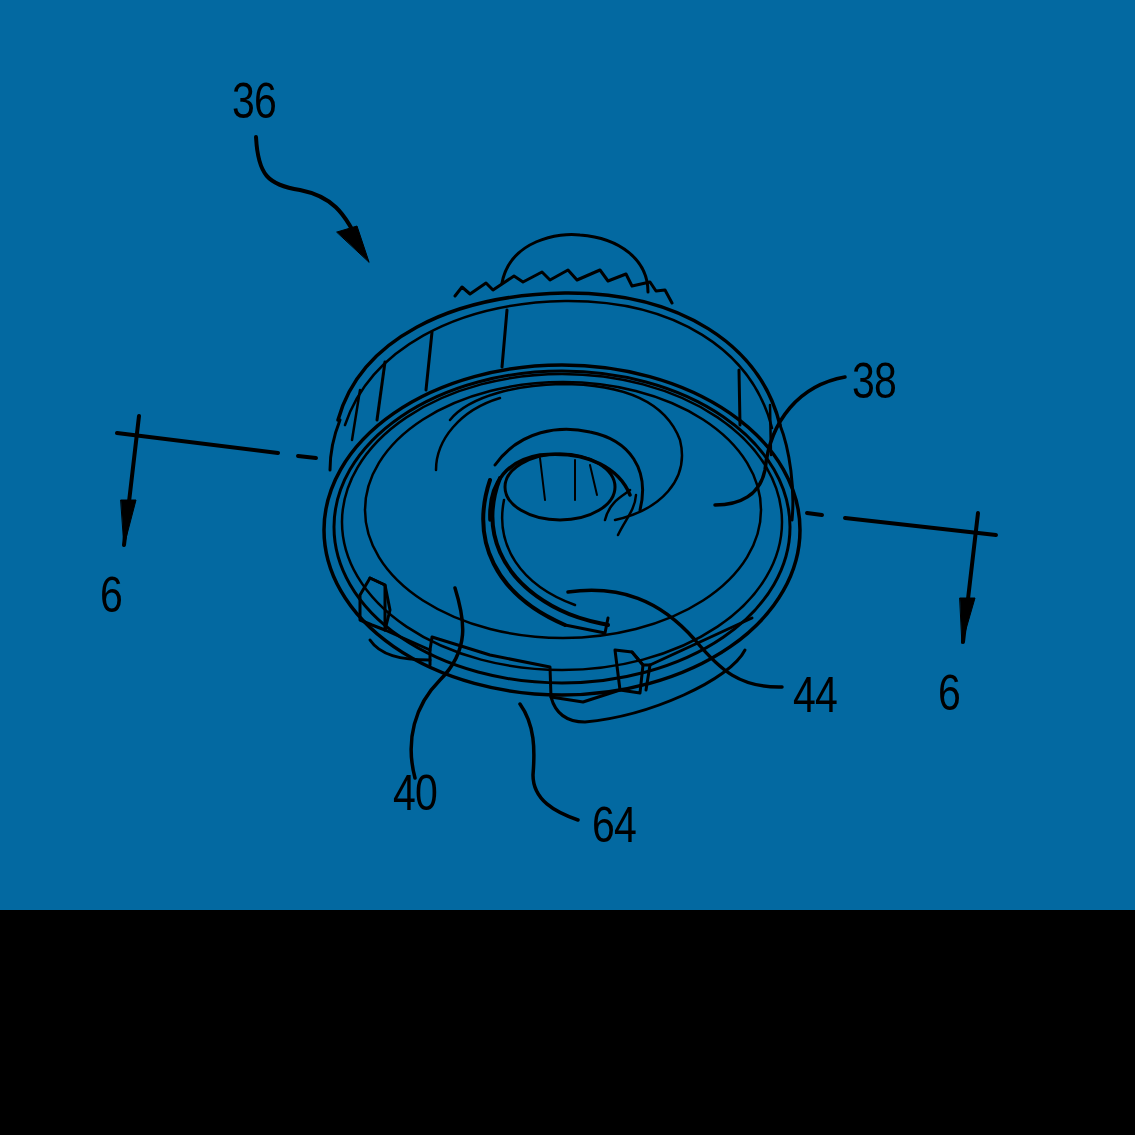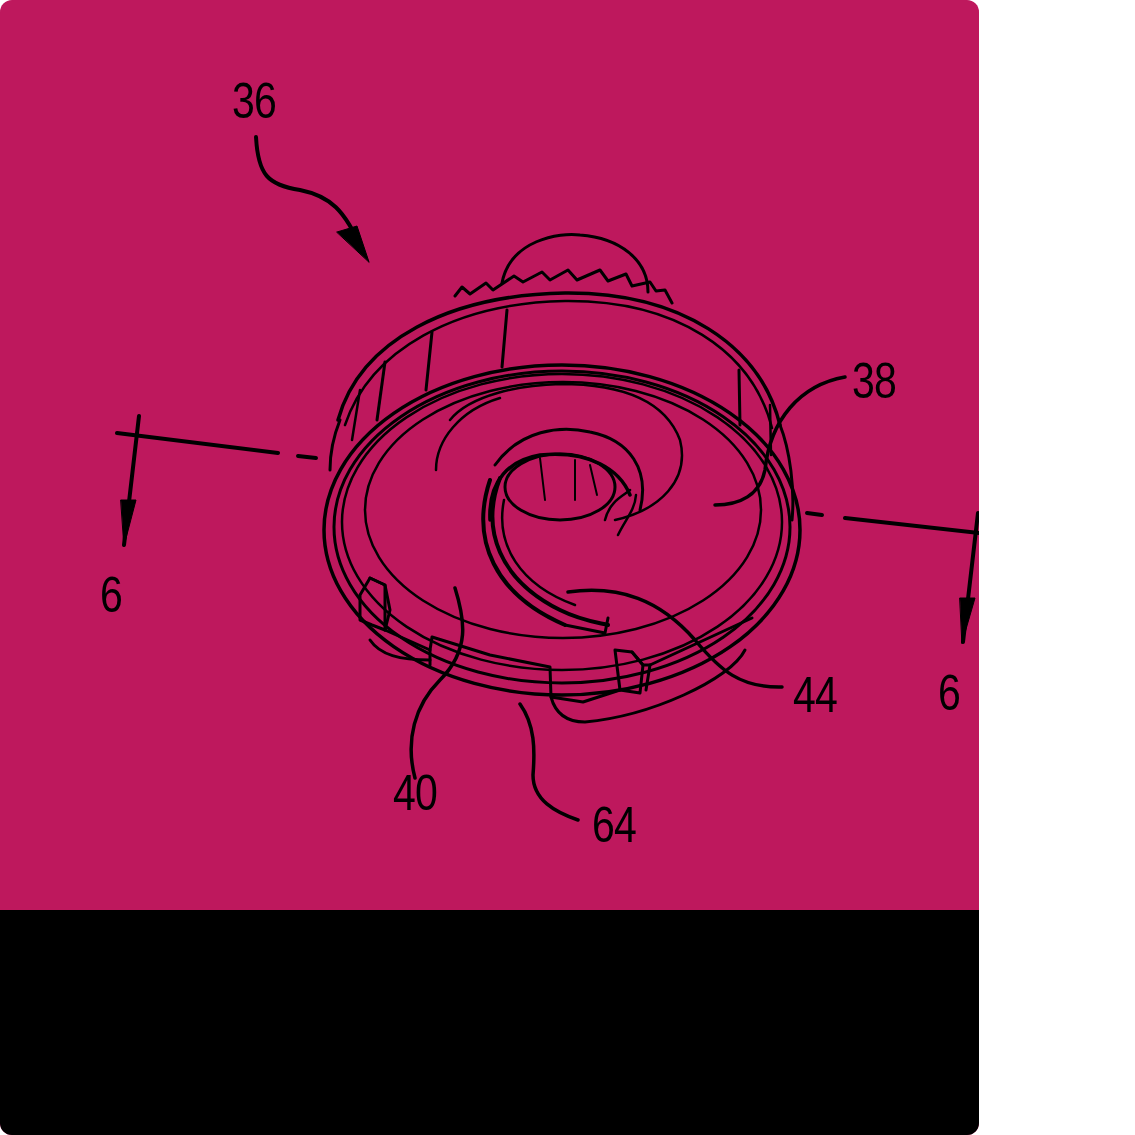--- a/index.html
+++ b/index.html
@@ -1,16 +1,16 @@
 <!DOCTYPE html>
 <html><head>
   <meta charset="utf-8">
   <style>
     html, body { margin: 0; padding: 0; background: #ffffff; }
-    .page { position: relative; width: 979px; height: 1135px; background: #be185d; overflow: hidden; border-radius: 12px; }
+    .page { position: relative; width: 1135px; height: 1135px; background: #0369a1; overflow: hidden; }
     .drawing { position: absolute; left: 0; top: 0; width: 1135px; height: 910px; }
     .ref-label {
       position: absolute;
       font-family: "Liberation Sans", sans-serif;
       font-size: 50px;
       line-height: 1;
       color: #000000;
       transform: scaleX(0.82);
       transform-origin: left top;
       letter-spacing: -1px;

